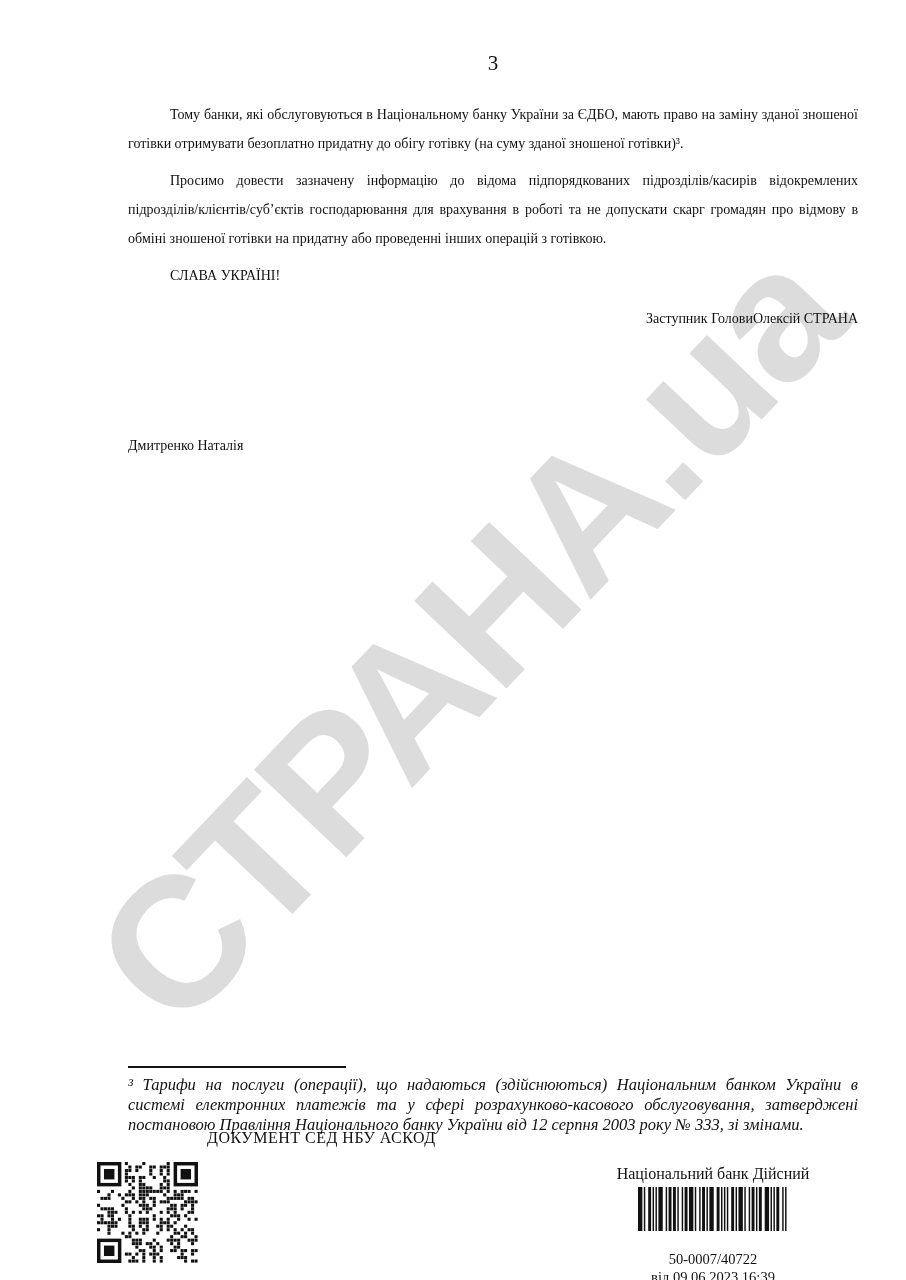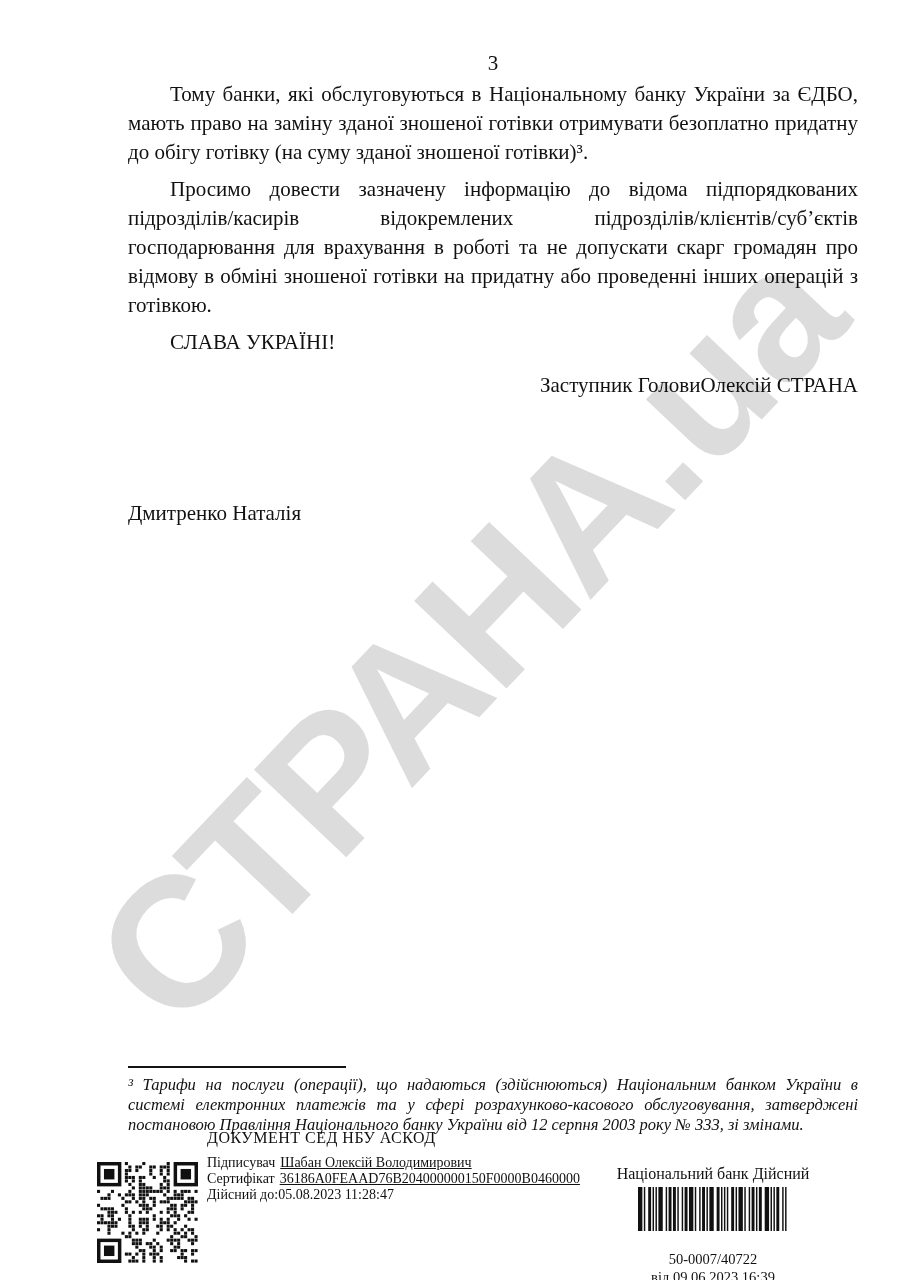--- a/index.html
+++ b/index.html
@@ -24,22 +24,22 @@
     white-space:nowrap;
     z-index:0;
     user-select:none;
   }
   .content{position:absolute;inset:0;z-index:1;}
   .page-number{
     position:absolute;top:50px;left:128px;width:730px;
     text-align:center;font-size:21px;line-height:26px;
   }
   .letter-body{
-    position:absolute;top:80px;left:128px;width:730px;
-    font-size:21px;line-height:29px;
+    position:absolute;top:100px;left:128px;width:730px;
+    font-size:14px;line-height:29px;
   }
   .para{
     margin:0 0 8px 0;
     text-indent:42px;
     text-align:justify;
   }
   .slogan{margin-top:5px;padding-left:42px;}
   .signature-row{
     margin-top:14px;
     display:flex;justify-content:flex-end;align-items:baseline;
@@ -381,31 +381,20 @@
         <rect x="76.62068965517241" y="0" width="24.379310344827587" height="24.379310344827587" fill="#111"></rect>
         <rect x="80.10344827586206" y="3.4827586206896552" width="17.413793103448278" height="17.413793103448278" fill="#fff"></rect>
         <rect x="83.58620689655173" y="6.9655172413793105" width="10.448275862068966" height="10.448275862068966" fill="#111"></rect>
         <rect x="0" y="76.62068965517241" width="24.379310344827587" height="24.379310344827587" fill="#111"></rect>
         <rect x="3.4827586206896552" y="80.10344827586206" width="17.413793103448278" height="17.413793103448278" fill="#fff"></rect>
         <rect x="6.9655172413793105" y="83.58620689655173" width="10.448275862068966" height="10.448275862068966" fill="#111"></rect>
       </svg>
 
     <div class="stamp-text">
       <div class="stamp-title">ДОКУМЕНТ СЕД НБУ АСКОД</div>
-      <div class="stamp-rows">
-        <div>
-          <span class="sp">Підписувач</span><span class="uline">Шабан Олексій Володимирович</span>
-        </div>
-        <div>
-          <span class="sp">Сертифікат</span><span class="uline">36186A0FEAAD76B204000000150F0000B0460000</span>
-        </div>
-        <div>
-          <span>Дійсний до:</span><span>05.08.2023 11:28:47</span>
-        </div>
-      </div>
     </div>
 
     <div class="registration">
       <div class="reg-org">Національний банк Дійсний</div>
       <svg class="barcode" id="barcode-svg" viewBox="0 0 103 44" preserveAspectRatio="none">
           <rect x="0" y="0" width="3" height="44" fill="#111"></rect>
           <rect x="4" y="0" width="1" height="44" fill="#111"></rect>
           <rect x="7" y="0" width="2" height="44" fill="#111"></rect>
           <rect x="10" y="0" width="1" height="44" fill="#111"></rect>
           <rect x="12" y="0" width="1" height="44" fill="#111"></rect>

